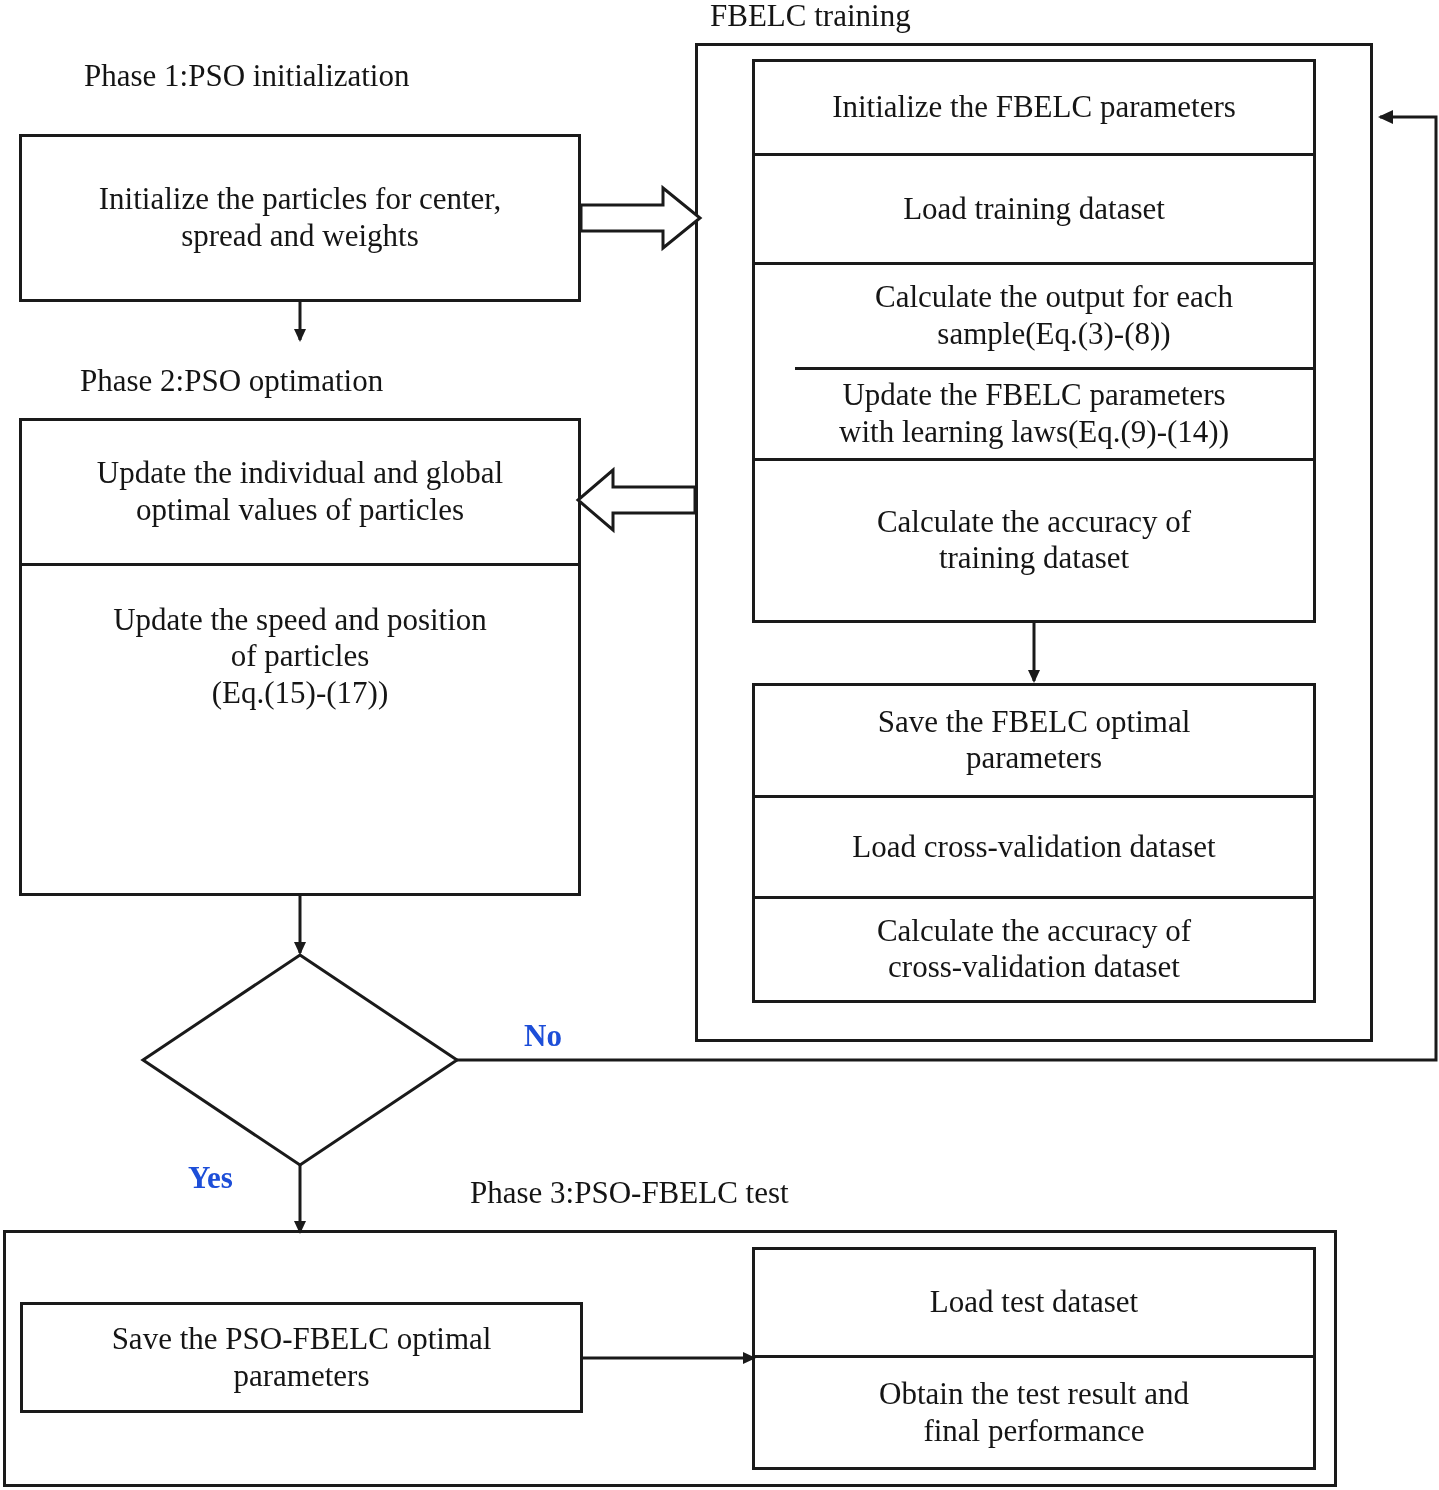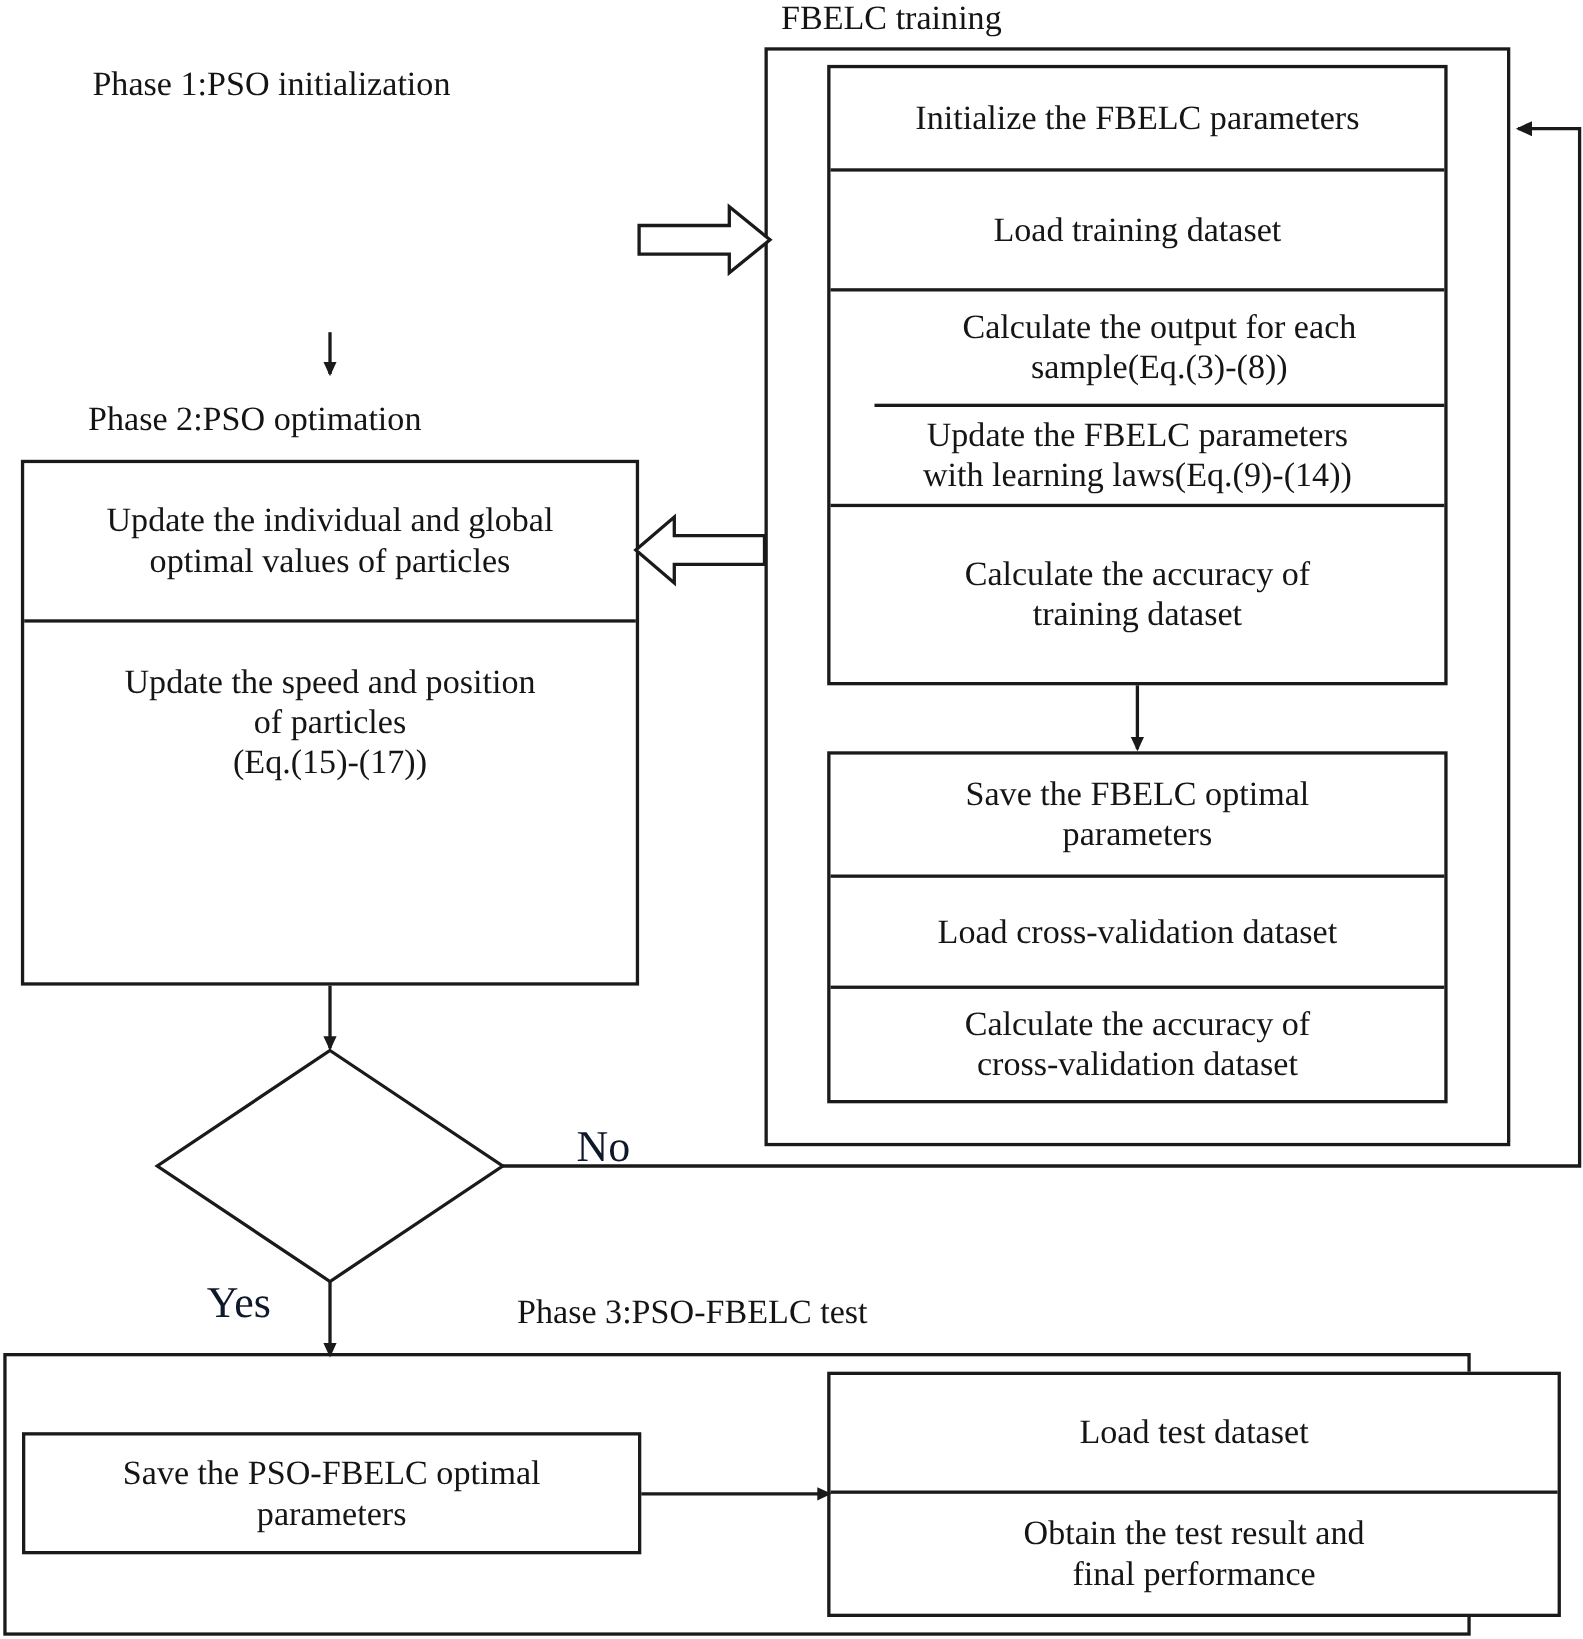--- a/index.html
+++ b/index.html
@@ -64,23 +64,24 @@
   }
   .svglayer {
     position: absolute;
     left: 0; top: 0;
     width: 1439px;
     height: 1490px;
     pointer-events: none;
   }
   .lbl {
     position: absolute;
-    font-size: 40px;
+    font-size: 31px;
     white-space: nowrap;
-    color: #0f172a;
+    color: #1d4ed8;
+    font-weight: bold;
   }
   .diamond-text {
     position: absolute;
     text-align: center;
     font-size: 31px;
     line-height: 1.2;
     white-space: nowrap;
   }
 </style>
 </head>
@@ -89,20 +90,25 @@
 <div id="canvas">
 
   <div class="heading" style="left:84px; top:58px;">Phase 1:PSO initialization</div>
 
   <div class="heading" style="left:80px; top:363px;">Phase 2:PSO optimation</div>
 
   <div class="heading" style="left:710px; top:-2px;">FBELC training</div>
 
   <div class="heading" style="left:470px; top:1175px;">Phase 3:PSO-FBELC test</div>
 
+  <div class="plainbox" style="left:19px; top:134px; width:562px; height:168px;">
+    <div>
+      <div title="Initialize the particles for center, spread and weights">Initialize the particles for center,<br>spread and weights</div>
+    </div>
+  </div>
 
   <div class="group" style="left:19px; top:418px; width:562px; height:478px;">
     <div class="cell" style="height:145px;">
       <div>Update the individual and global<br>optimal values of particles</div>
     </div>
     <div class="cell" style="height:181px;">
       <div>Update the speed and position<br>of particles<br>(Eq.(15)-(17))</div>
     </div>
   </div>
 
@@ -145,21 +151,21 @@
 
   <div class="lbl" style="left:524px; top:1018px;">No</div>
   <div class="lbl" style="left:188px; top:1160px;">Yes</div>
 
   <div class="outer" style="left:3px; top:1230px; width:1334px; height:257px;"></div>
 
   <div class="plainbox" style="left:20px; top:1302px; width:563px; height:111px;">
     <div>Save the PSO-FBELC optimal<br>parameters</div>
   </div>
 
-  <div class="group" style="left:752px; top:1247px; width:667px; height:223px;">
+  <div class="group" style="left:752px; top:1247px; width:564px; height:223px;">
     <div class="cell" style="height:111px;">
       <div>Load test dataset</div>
     </div>
     <div class="cell" style="height:112px;">
       <div>Obtain the test result and<br>final performance</div>
     </div>
   </div>
 
   <svg class="svglayer" viewBox="0 0 1439 1490">
     <defs>

